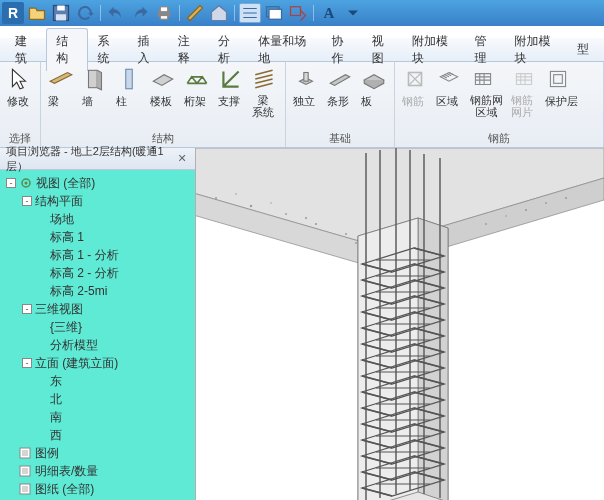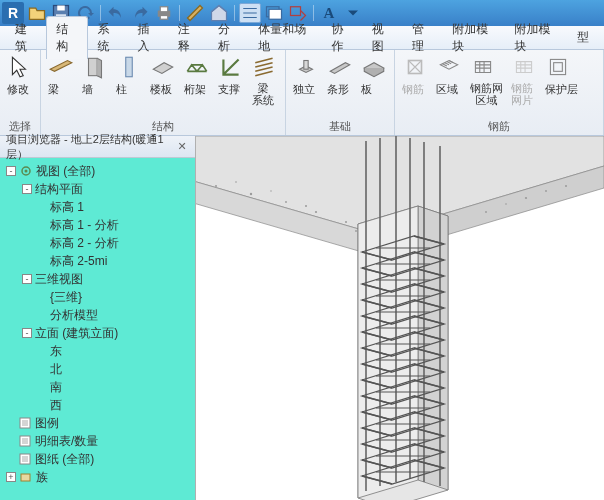--- a/index.html
+++ b/index.html
@@ -3,21 +3,21 @@
 <meta charset="utf-8">
 <style>
 * { margin: 0; padding: 0; box-sizing: border-box; font-family: "Microsoft YaHei", Arial, sans-serif; }
 body { width: 604px; height: 500px; overflow: hidden; background: #fff; font-size: 11px; }
 
 .titlebar { height: 26px; background: linear-gradient(#4da3e0, #3980c8); display: flex; align-items: center; padding: 0 2px; gap: 2px; }
 .titlebar .logo { width: 22px; height: 22px; background: #2a6eb0; border-radius: 2px; display: flex; align-items: center; justify-content: center; color: #fff; font-weight: bold; font-size: 14px; }
 .titlebar .qat-btn { width: 22px; height: 20px; display: flex; align-items: center; justify-content: center; color: #1a4a7a; cursor: pointer; border-radius: 2px; }
 .titlebar .qat-sep { width: 1px; height: 16px; background: rgba(255,255,255,0.4); margin: 0 2px; }
 
-.menubar { height: 24px; background: linear-gradient(#f8fafd, #e6eef8); border-bottom: 1px solid #b8c8dc; display: flex; align-items: center; padding: 1px 6px; }
+.menubar { height: 24px; background: linear-gradient(#f8fafd, #e6eef8); border-bottom: 1px solid #b8c8dc; display: flex; align-items: center; padding: 1px 6px; margin-top: 12px; }
 .menubar .tab { padding: 4px 9px; font-size: 12px; color: #333; cursor: pointer; }
 .menubar .tab.active { background: #f4f6f9; border: 1px solid #b8c8dc; border-bottom: none; border-radius: 3px 3px 0 0; }
 
 .ribbon { height: 86px; background: linear-gradient(#f4f6f9, #e8edf4); border-bottom: 1px solid #b8c8dc; display: flex; }
 .ribbon-group { border-right: 1px solid #c8d4e2; display: flex; flex-direction: column; padding: 2px 4px 0; }
 .ribbon-group-body { flex: 1; display: flex; align-items: flex-start; gap: 2px; }
 .ribbon-group-label { text-align: center; font-size: 11px; color: #555; padding: 2px 0 1px; }
 .rbn-btn { display: flex; flex-direction: column; align-items: flex-start; padding: 2px 3px; cursor: pointer; border-radius: 2px; min-width: 30px; }
 .rbn-btn .icon { width: 26px; height: 26px; display: flex; align-items: center; justify-content: center; }
 .rbn-btn .lbl { font-size: 11px; color: #333; margin-top: 2px; text-align: center; white-space: nowrap; }
@@ -128,22 +128,22 @@
 <div class="menubar">
   <div class="tab">建筑</div>
   <div class="tab active">结构</div>
   <div class="tab">系统</div>
   <div class="tab">插入</div>
   <div class="tab">注释</div>
   <div class="tab">分析</div>
   <div class="tab">体量和场地</div>
   <div class="tab">协作</div>
   <div class="tab">视图</div>
+  <div class="tab">附加模块</div>
   <div class="tab">管理</div>
-  <div class="tab">附加模块</div>
   <div class="tab">附加模块</div>
   <div class="tab">型</div>
 </div>
 
 <div class="ribbon">
 
   <div class="ribbon-group">
     <div class="ribbon-group-body">
       <div class="rbn-btn">
         <div class="icon">
@@ -320,20 +320,25 @@
               <circle cx="7" cy="6" r="4" fill="none" stroke="#5a8a50" stroke-width="1.5"></circle>
               <circle cx="7" cy="6" r="1.5" fill="#5a8a50"></circle>
             </svg>
           </span>
           <span>视图 (全部)</span>
         </div>
         <div class="tree-row">
           <span class="tree-spacer" style="width: 16px;"></span>
           <span class="tree-toggle">-</span>
           <span>结构平面</span>
+        </div>
+        <div class="tree-row">
+          <span class="tree-spacer" style="width: 32px;"></span>
+          <span class="tree-line" style="width: 12px; display: inline-block;"> </span>
+          <span>场地</span>
         </div>
         <div class="tree-row">
           <span class="tree-spacer" style="width: 32px;"></span>
           <span class="tree-line" style="width: 12px; display: inline-block;"> </span>
           <span>标高 1</span>
         </div>
         <div class="tree-row">
           <span class="tree-spacer" style="width: 32px;"></span>
           <span class="tree-line" style="width: 12px; display: inline-block;"> </span>
           <span>标高 1 - 分析</span>

